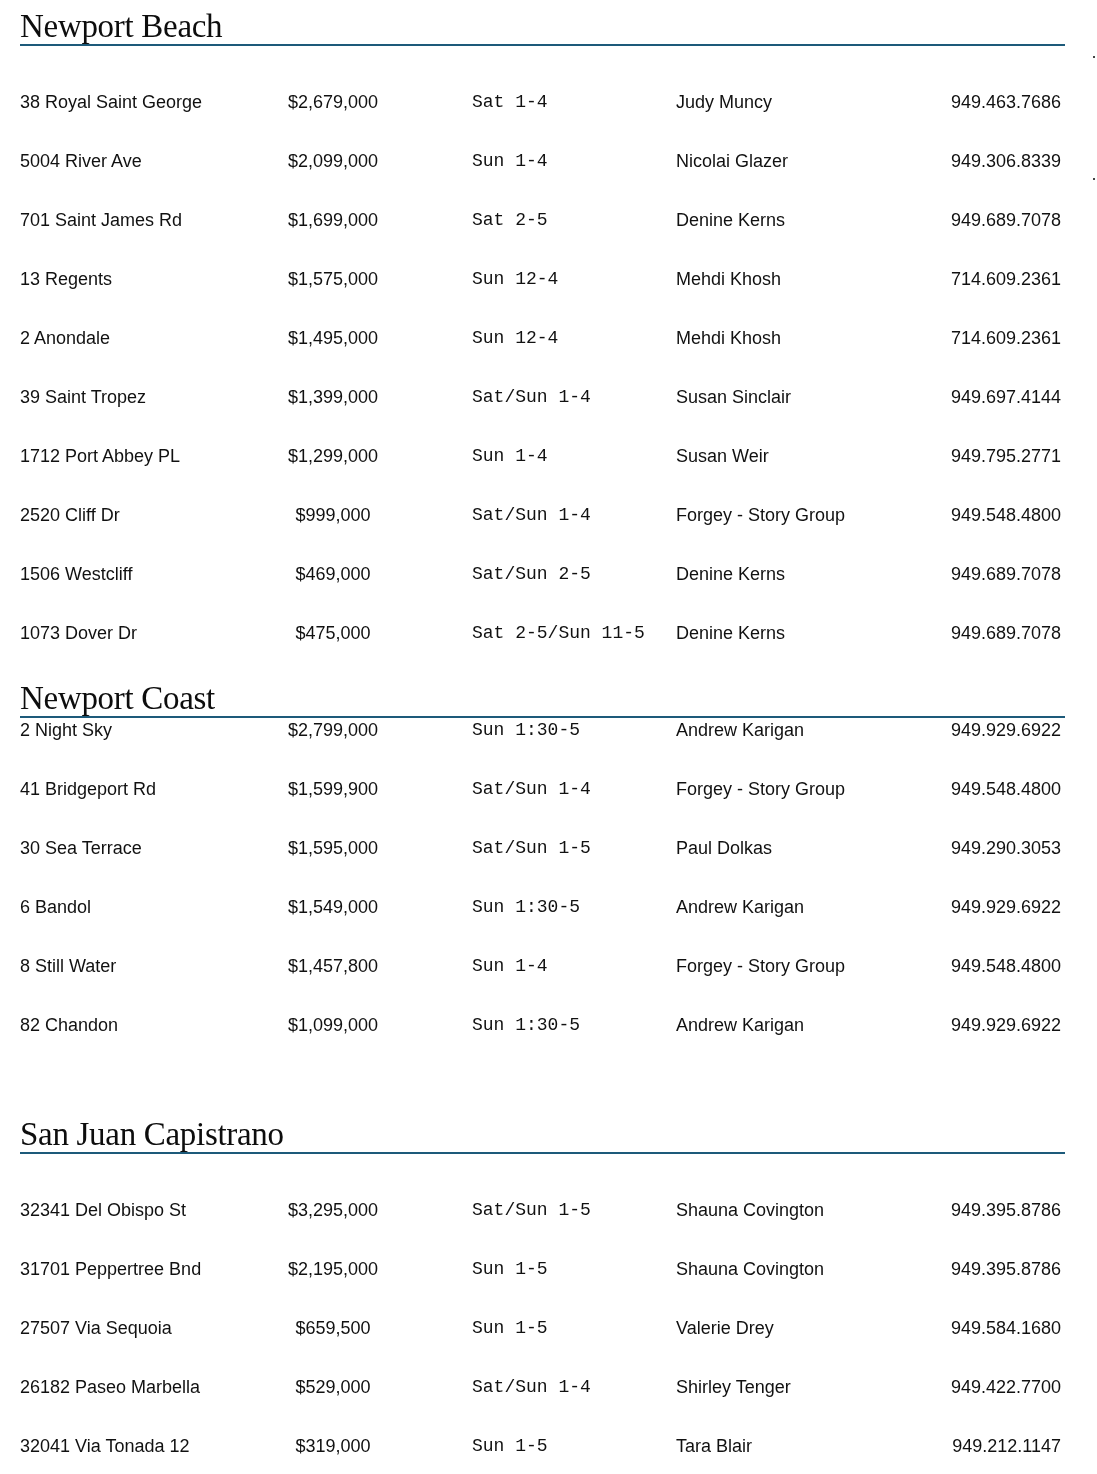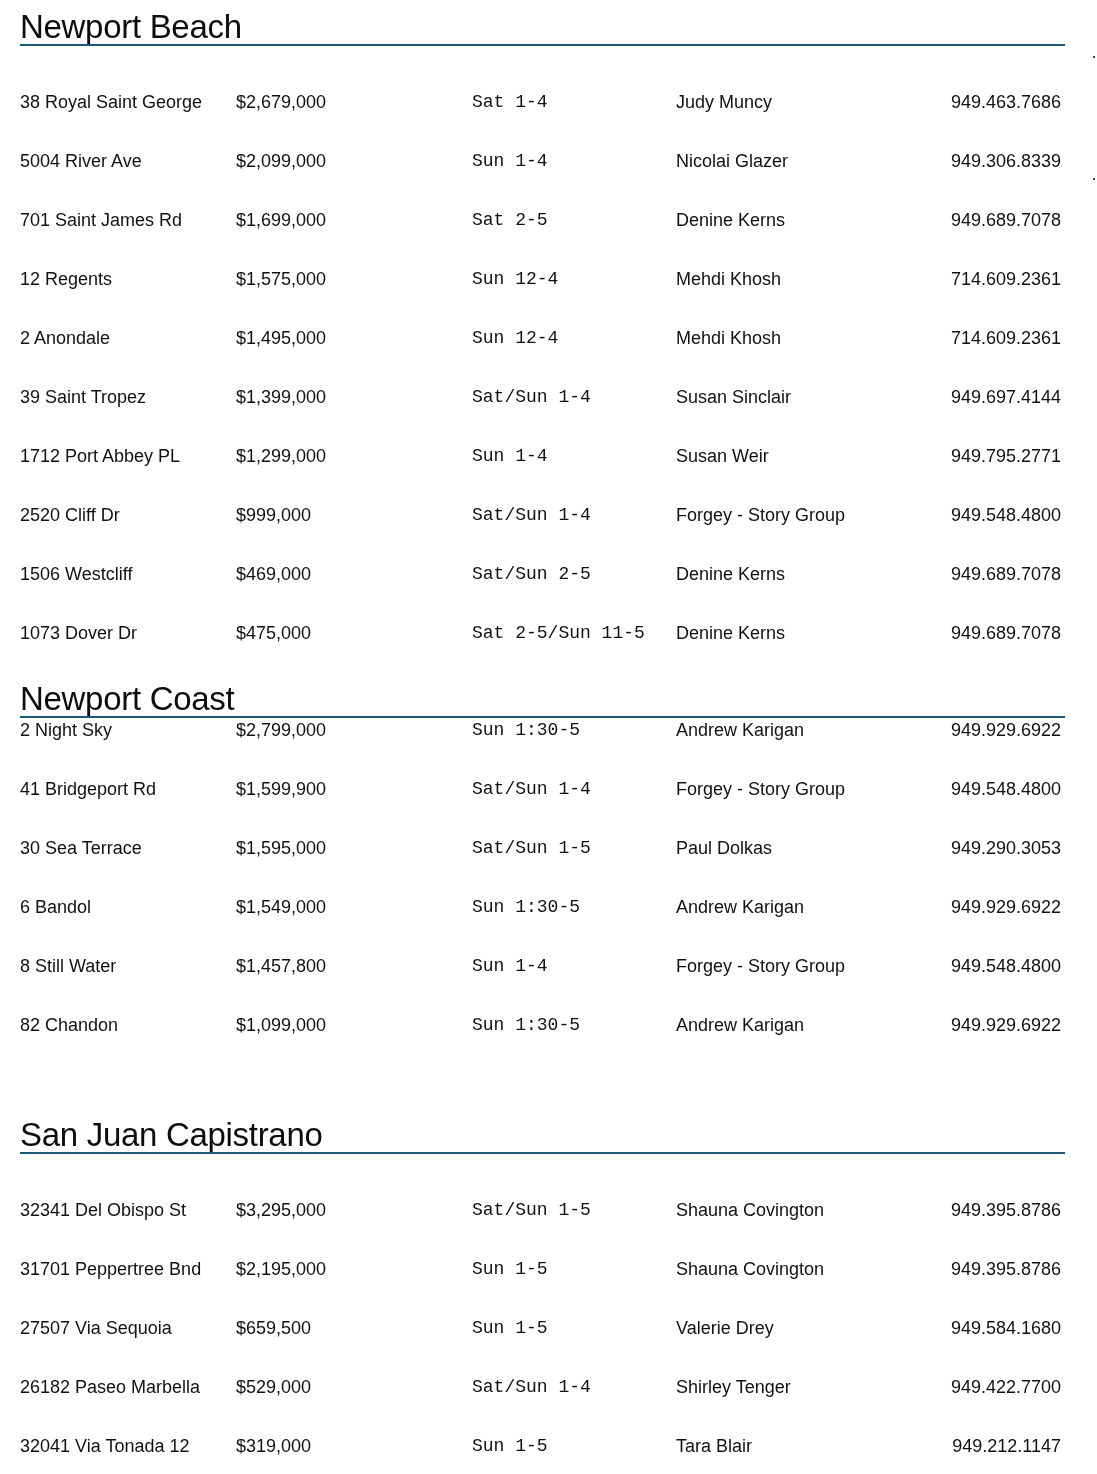--- a/index.html
+++ b/index.html
@@ -26,20 +26,21 @@
   }
   .section-title {
     position: absolute;
     left: 0;
     bottom: 3px;
     font-size: 33px;
     line-height: 33px;
     letter-spacing: -0.3px;
     color: #0d0d0d;
     white-space: nowrap;
+    font-family: Liberation Serif, serif;
   }
   .section-rule {
     position: absolute;
     left: 0;
     right: 0;
     bottom: 0;
     height: 2px;
     background: #1d5a7a;
   }
   .rows {
@@ -50,21 +51,21 @@
     height: 59px;
     font-size: 18px;
     line-height: 24px;
     white-space: nowrap;
   }
   .row > span {
     position: absolute;
     top: 0;
   }
   .c-addr { left: 0; }
-  .c-price { left: 216px; width: 166px; text-align: left; }
+  .c-price { left: 230px; width: 166px; text-align: center; }
   .c-time { left: 452px; font-family: Liberation Mono, monospace; }
   .c-agent { left: 656px; }
   .c-phone { right: 4px; text-align: right; }
   .edge-mark {
     position: absolute;
     width: 2px;
     height: 2px;
     background: #444;
   }
 </style>
@@ -92,21 +93,21 @@
         <span class="c-phone">949.306.8339</span>
       </div>
       <div class="row">
         <span class="c-addr">701 Saint James Rd</span>
         <span class="c-price">$1,699,000</span>
         <span class="c-time">Sat 2-5</span>
         <span class="c-agent">Denine Kerns</span>
         <span class="c-phone">949.689.7078</span>
       </div>
       <div class="row">
-        <span class="c-addr">12 Regents</span>
+        <span class="c-addr">13 Regents</span>
         <span class="c-price">$1,575,000</span>
         <span class="c-time">Sun 12-4</span>
         <span class="c-agent">Mehdi Khosh</span>
         <span class="c-phone">714.609.2361</span>
       </div>
       <div class="row">
         <span class="c-addr">2 Anondale</span>
         <span class="c-price">$1,495,000</span>
         <span class="c-time">Sun 12-4</span>
         <span class="c-agent">Mehdi Khosh</span>

